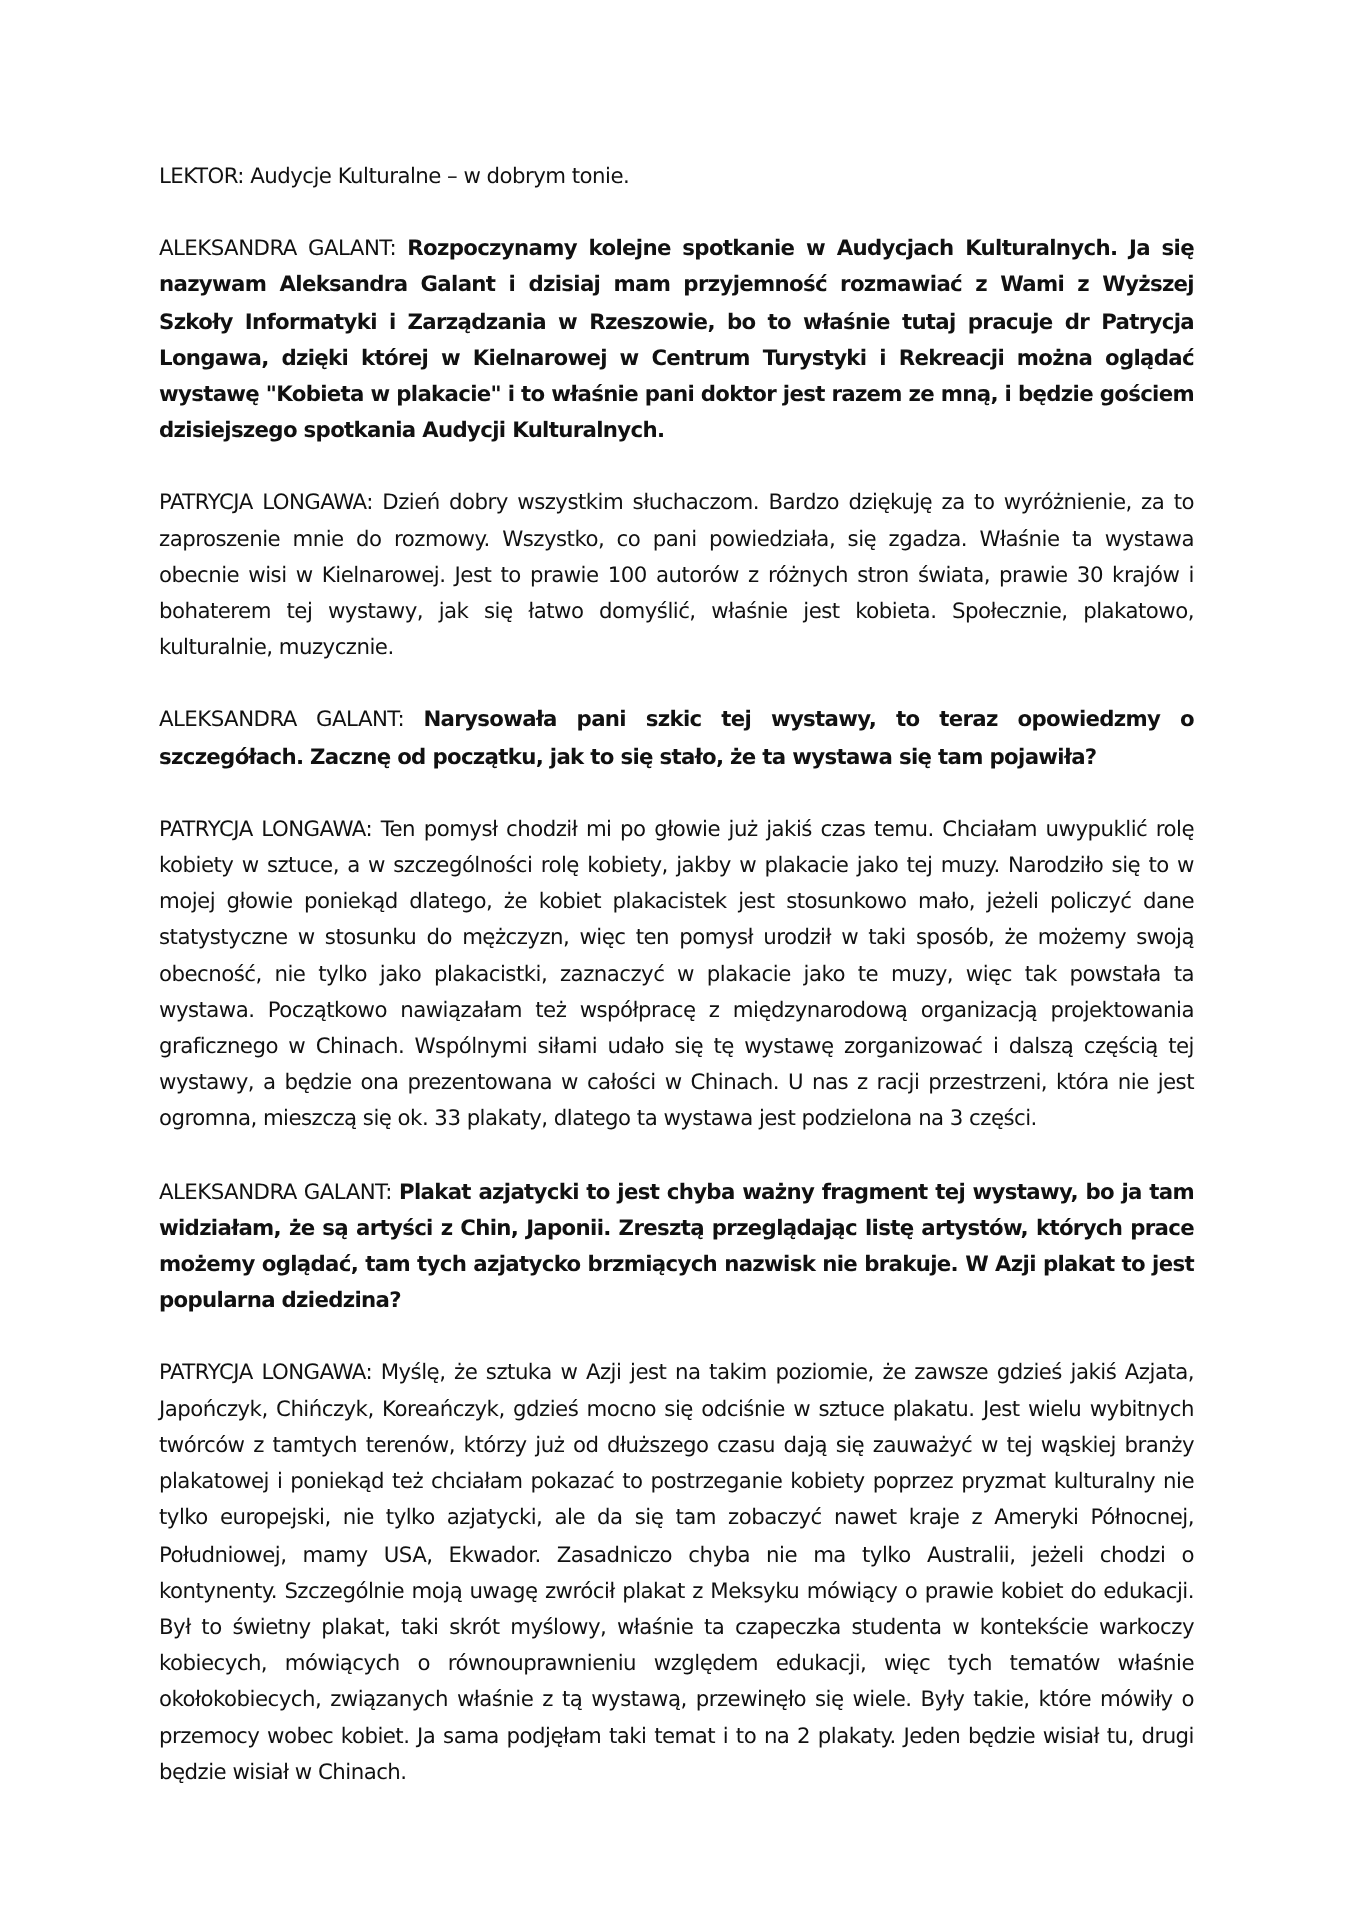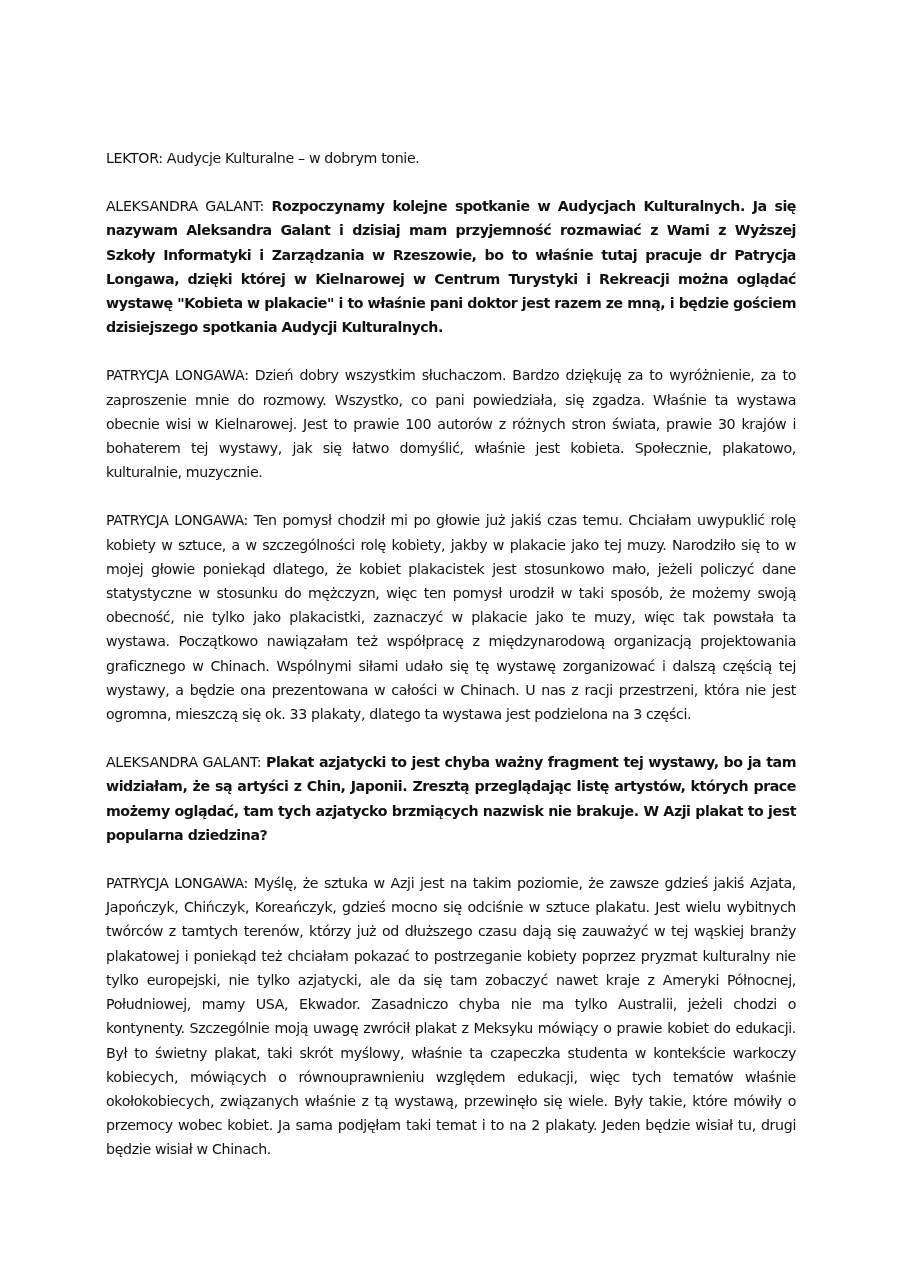--- a/index.html
+++ b/index.html
@@ -8,21 +8,20 @@
     position: absolute;
     left: 106px;
     top: 106px;
     width: 690px;
     font-family: "DejaVu Sans", sans-serif;
     font-size: 14.2px;
     line-height: 24.2px;
     color: #111111;
     letter-spacing: -0.35px;
     word-spacing: 0px;
-    margin-top: 40px;
   }
   .para {
     margin: 0 0 24px 0;
     text-align: justify;
   }
   .speaker { font-weight: normal; }
   .bold { font-weight: bold; letter-spacing: -0.45px; }
   .normal { font-weight: normal; }
 </style>
 </head>
@@ -38,20 +37,24 @@
   <p class="para">
     <span class="speaker">ALEKSANDRA GALANT:</span>
     <span class="bold">Rozpoczynamy kolejne spotkanie w Audycjach Kulturalnych. Ja się nazywam Aleksandra Galant i dzisiaj mam przyjemność rozmawiać z Wami z Wyższej Szkoły Informatyki i Zarządzania w Rzeszowie, bo to właśnie tutaj pracuje dr Patrycja Longawa, dzięki której w Kielnarowej w Centrum Turystyki i Rekreacji można oglądać wystawę "Kobieta w plakacie" i to właśnie pani doktor jest razem ze mną, i będzie gościem dzisiejszego spotkania Audycji Kulturalnych.</span>
   </p>
 
   <p class="para">
     <span class="speaker">PATRYCJA LONGAWA:</span>
     <span class="normal">Dzień dobry wszystkim słuchaczom. Bardzo dziękuję za to wyróżnienie, za to zaproszenie mnie do rozmowy. Wszystko, co pani powiedziała, się zgadza. Właśnie ta wystawa obecnie wisi w Kielnarowej. Jest to prawie 100 autorów z różnych stron świata, prawie 30 krajów i bohaterem tej wystawy, jak się łatwo domyślić, właśnie jest kobieta. Społecznie, plakatowo, kulturalnie, muzycznie.</span>
   </p>
 
+  <p class="para">
+    <span class="speaker">ALEKSANDRA GALANT:</span>
+    <span class="bold">Narysowała pani szkic tej wystawy, to teraz opowiedzmy o szczegółach. Zacznę od początku, jak to się stało, że ta wystawa się tam pojawiła?</span>
+  </p>
 
   <p class="para">
     <span class="speaker">PATRYCJA LONGAWA:</span>
     <span class="normal">Ten pomysł chodził mi po głowie już jakiś czas temu. Chciałam uwypuklić rolę kobiety w sztuce, a w szczególności rolę kobiety, jakby w plakacie jako tej muzy. Narodziło się to w mojej głowie poniekąd dlatego, że kobiet plakacistek jest stosunkowo mało, jeżeli policzyć dane statystyczne w stosunku do mężczyzn, więc ten pomysł urodził w taki sposób, że możemy swoją obecność, nie tylko jako plakacistki, zaznaczyć w plakacie jako te muzy, więc tak powstała ta wystawa. Początkowo nawiązałam też współpracę z międzynarodową organizacją projektowania graficznego w Chinach. Wspólnymi siłami udało się tę wystawę zorganizować i dalszą częścią tej wystawy, a będzie ona prezentowana w całości w Chinach. U nas z racji przestrzeni, która nie jest ogromna, mieszczą się ok. 33 plakaty, dlatego ta wystawa jest podzielona na 3 części.</span>
   </p>
 
   <p class="para">
     <span class="speaker">ALEKSANDRA GALANT:</span>
     <span class="bold">Plakat azjatycki to jest chyba ważny fragment tej wystawy, bo ja tam widziałam, że są artyści z Chin, Japonii. Zresztą przeglądając listę artystów, których prace możemy oglądać, tam tych azjatycko brzmiących nazwisk nie brakuje. W Azji plakat to jest popularna dziedzina?</span>
   </p>

